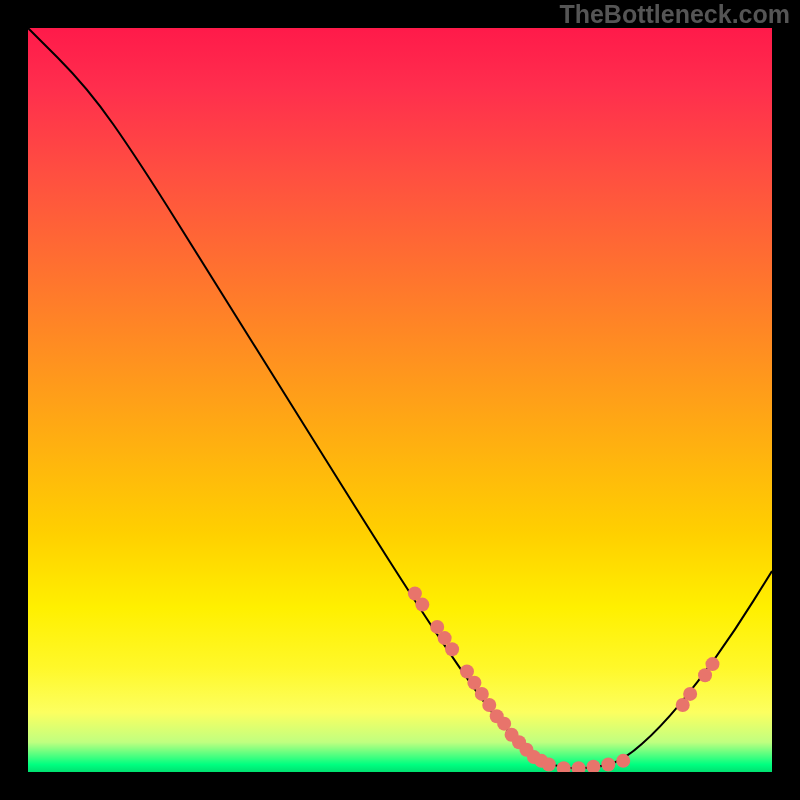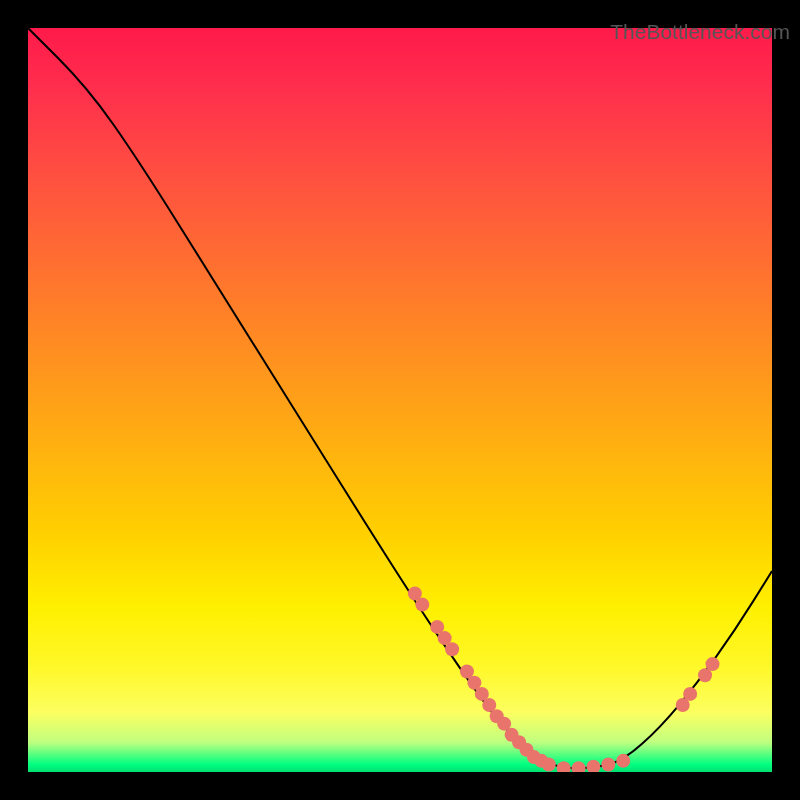--- a/index.html
+++ b/index.html
@@ -9,25 +9,25 @@
     }
     body {
       width: 800px;
       height: 800px;
       background: #000;
       position: relative;
       font-family: Arial, sans-serif;
     }
     .watermark {
       position: absolute;
-      top: 20px;
+      top: 0;
       right: 10px;
       color: #555;
-      font-size: 21px;
-      font-weight: normal;
+      font-size: 25px;
+      font-weight: bold;
       z-index: 10;
     }
     .chart-container {
       position: absolute;
       top: 28px;
       left: 28px;
       width: 744px;
       height: 744px;
     }
     .gradient-bg {

